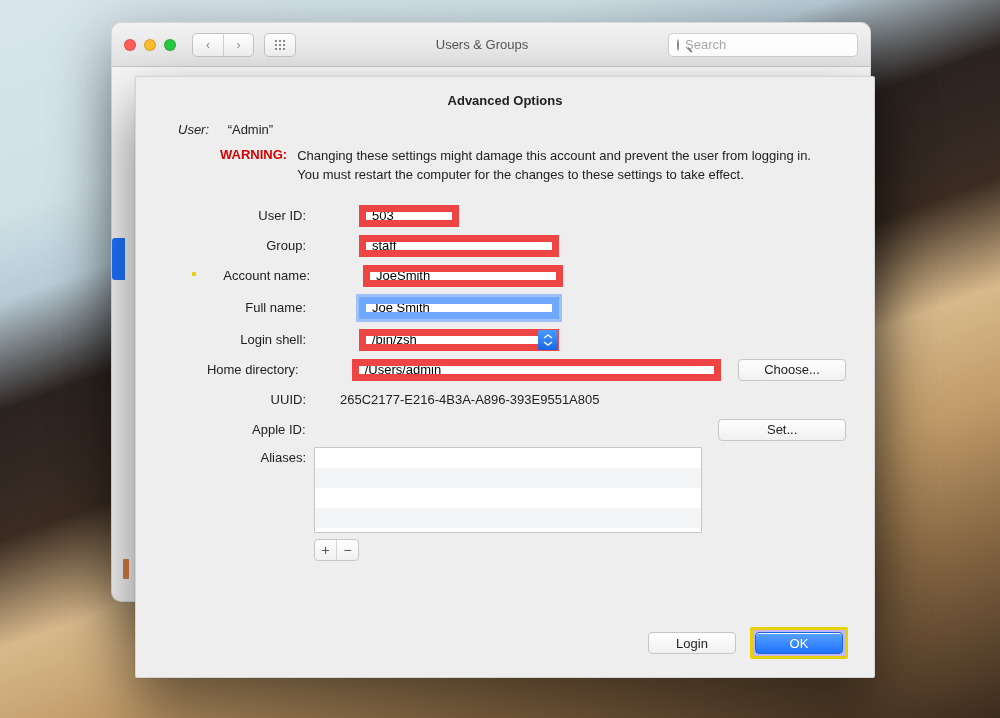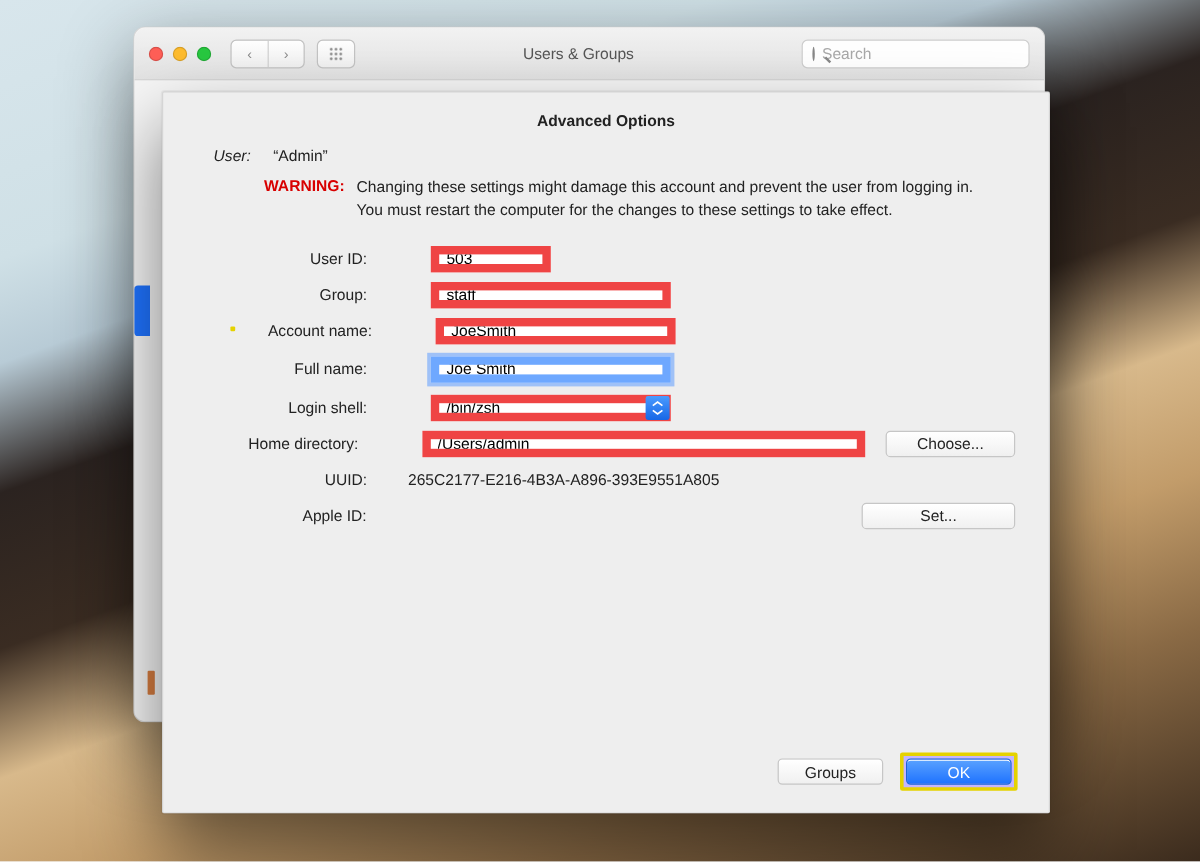--- a/index.html
+++ b/index.html
@@ -212,23 +212,39 @@
         <div class="uuid-val">265C2177-E216-4B3A-A896-393E9551A805</div>
       </div>
 
       <div class="form-row">
         <div class="label">Apple ID:</div>
         <div style="width:388px"></div>
         <div style="width:18px"></div>
         <button class="macbtn" style="width:128px">Set...</button>
       </div>
 
+      <div class="form-row" style="height:auto; align-items:flex-start; margin-top:2px;">
+        <div class="label" style="padding-top:3px">Aliases:</div>
+        <div>
+          <div class="listbox">
+            <div class="lrow"></div>
+            <div class="lrow"></div>
+            <div class="lrow"></div>
+            <div class="lrow"></div>
+          </div>
+          <div style="height:6px"></div>
+          <div class="plusminus">
+            <button>+</button>
+            <button>−</button>
+          </div>
+        </div>
+      </div>
     </div>
 
     <div class="footer">
-      <button class="macbtn" style="width:88px">Groups</button>
+      <button class="macbtn" style="width:88px">Login</button>
       <span class="ok-wrap">
         <button class="macbtn def">OK</button>
       </span>
     </div>
   </div>
 
 </div>
 
 </body></html>

